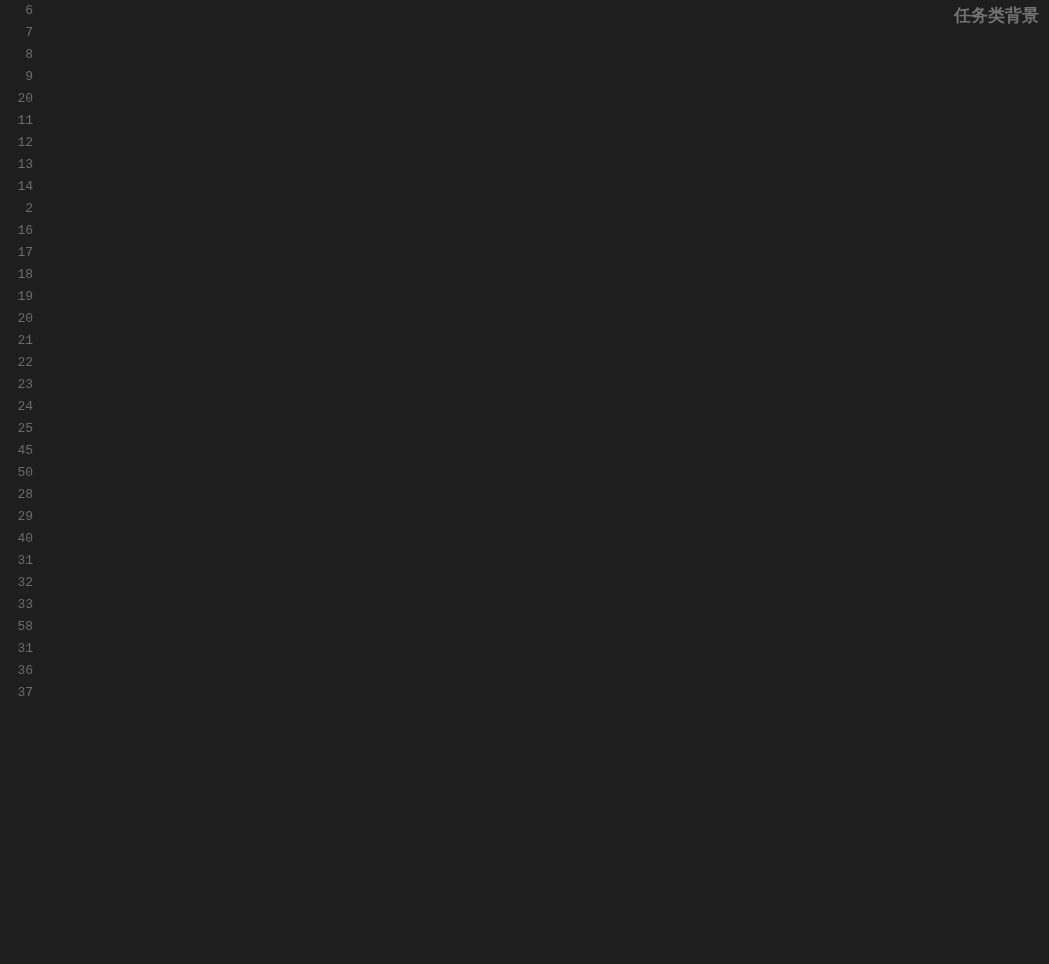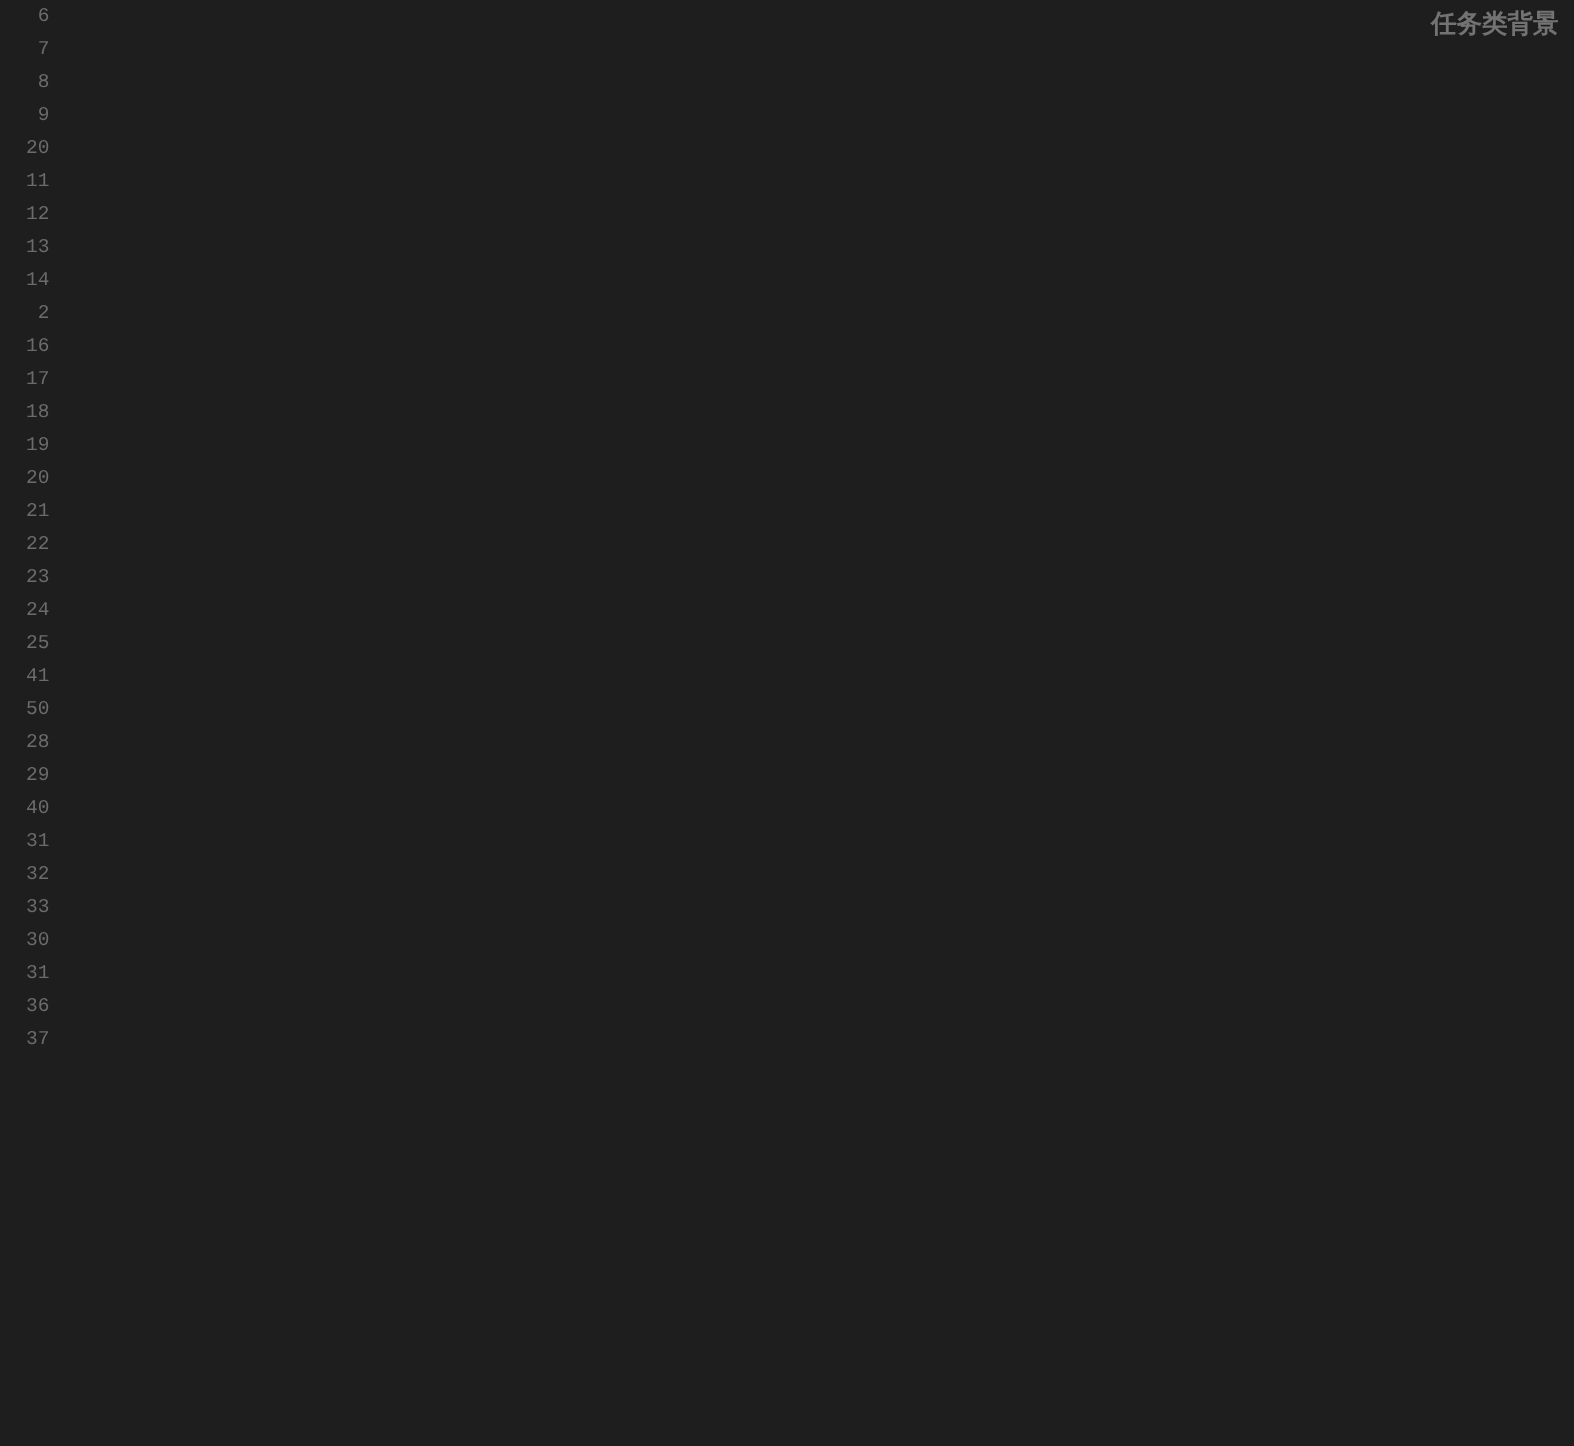--- a/index.html
+++ b/index.html
@@ -84,29 +84,29 @@
     <div class="line-num">16</div>
     <div class="line-num">17</div>
     <div class="line-num">18</div>
     <div class="line-num">19</div>
     <div class="line-num">20</div>
     <div class="line-num">21</div>
     <div class="line-num">22</div>
     <div class="line-num">23</div>
     <div class="line-num">24</div>
     <div class="line-num">25</div>
-    <div class="line-num">41</div>
+    <div class="line-num">45</div>
     <div class="line-num">50</div>
     <div class="line-num">28</div>
     <div class="line-num">29</div>
     <div class="line-num">40</div>
     <div class="line-num">31</div>
     <div class="line-num">32</div>
     <div class="line-num">33</div>
-    <div class="line-num">30</div>
+    <div class="line-num">58</div>
     <div class="line-num">31</div>
     <div class="line-num">36</div>
     <div class="line-num">37</div>
   </div>
 
   <div class="code-area">
 
     <div class="code-line">
       <span class="comment">&nbsp;&nbsp;&nbsp;&nbsp;</span><span class="plain"></span></div>
     </div>

